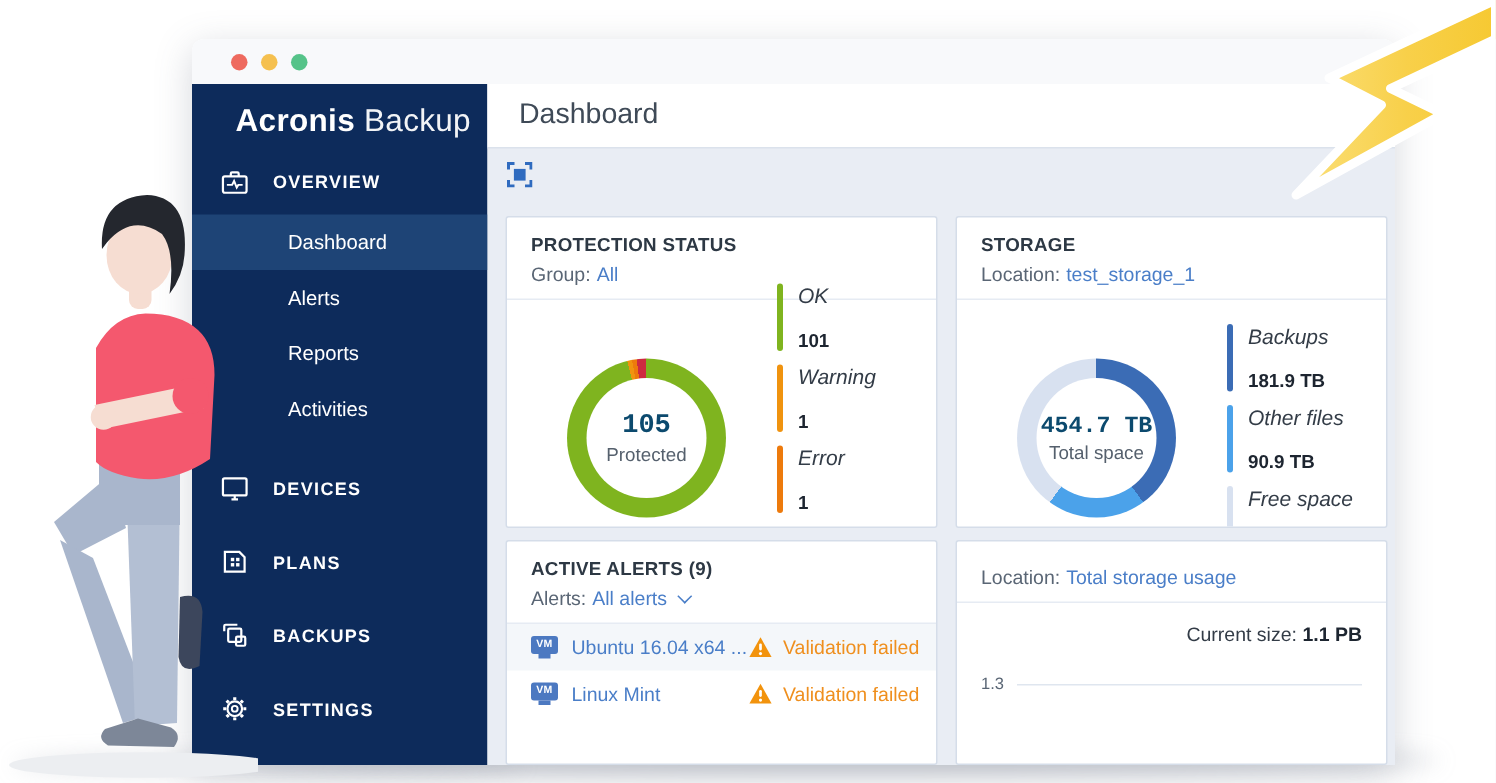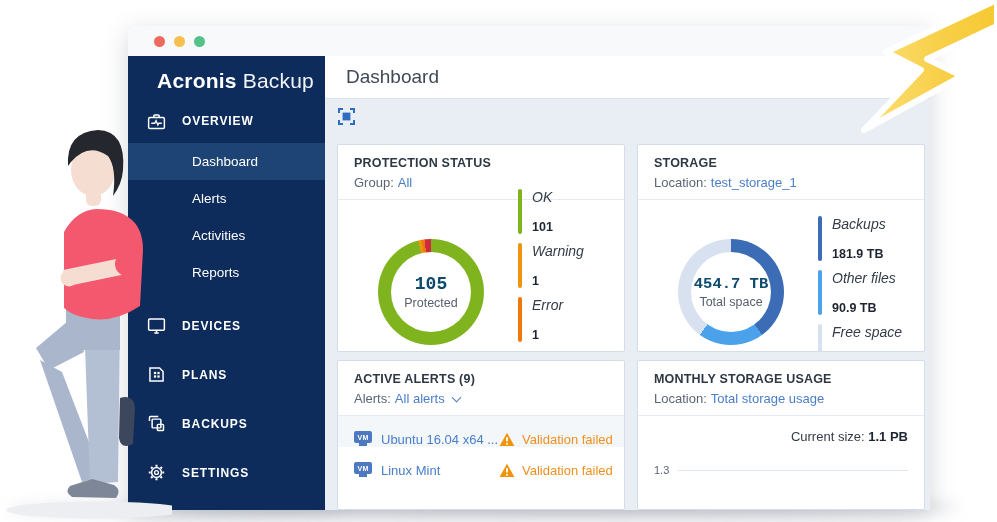--- a/index.html
+++ b/index.html
@@ -58,21 +58,21 @@
   .donut-val { font-size:18px; font-weight:700; color:#0c4a6e;font-family:Liberation Mono, monospace; }
   .donut-val.sm { font-size:15.5px; }
   .donut-lbl { font-size:12.5px; color:#55606d; margin-top:2px; }
   .legend { margin-left:34px; display:flex; flex-direction:column; gap:9px; }
   .legend-item { display:flex; gap:10px; }
   .legend-bar { width:4px; border-radius:2px; min-height:30px; }
   .legend-name { font-size:14px; color:#333c47;font-style:italic; }
   .legend-val { font-size:12.5px; font-weight:700; color:#1d2530; margin-top:15px; }
 
   
-  .alert-row { height:31px; display:flex; align-items:flex-end; padding:0 10px 0 16px; cursor:pointer; }
+  .alert-row { height:31px; display:flex; align-items:center; padding:0 10px 0 16px; cursor:pointer; }
   .alert-row.odd { background:#f4f7fa; }
   .vm-badge { width:18px; height:16px; position:relative; flex:0 0 18px; }
   .vm-badge .scr { position:absolute; left:0; top:0; width:18px; height:12px; background:#4c79c1; border-radius:2px;
     color:#fff; font-size:7px; font-weight:700; display:flex; align-items:center; justify-content:center; letter-spacing:.3px; }
   .vm-badge .std { position:absolute; left:5px; bottom:1px; width:8px; height:3px; background:#4c79c1; }
   .alert-name { font-size:13px; color:#4a7ec8; margin-left:9px; width:118px; white-space:nowrap; overflow:hidden; }
   .alert-status { display:flex; align-items:center; gap:7px; font-size:13px; color:#ef8f1e; }
 
   
   .monthly-body { padding:13px 16px 0; }
@@ -118,24 +118,24 @@
           </svg>
           <span class="lbl">OVERVIEW</span>
         </div>
         <div class="nav-sub selected">
           <span>Dashboard</span>
         </div>
         <div class="nav-sub">
           <span>Alerts</span>
         </div>
         <div class="nav-sub">
+          <span>Reports</span>
+        </div>
+        <div class="nav-sub">
           <span>Activities</span>
-        </div>
-        <div class="nav-sub">
-          <span>Reports</span>
         </div>
 
         <div class="nav-spacer"></div>
 
         <div class="nav-section big">
           <svg class="icon-20" viewBox="0 0 24 24" fill="none" stroke="#fff" stroke-width="1.7">
             <rect x="3" y="4.5" width="18" height="13" rx="1.2"></rect>
             <path d="M9.5 20.5h5M12 17.5v3"></path>
           </svg>
           <span class="lbl">DEVICES</span>
@@ -311,21 +311,20 @@
                   <rect x="7.1" y="5" width="1.8" height="4.6" rx="0.9" fill="#fff"></rect>
                   <circle cx="8" cy="11.7" r="1.05" fill="#fff"></circle>
                 </svg>
                 <span>Validation failed</span>
               </span>
             </div>
           </div>
 
           <div class="card r2">
             <div class="card-head">
-              <div class="card-title">MONTHLY STORAGE USAGE</div>
               <div class="card-filter">
                 <span>Location:</span>
                 <span class="link">Total storage usage</span>
               </div>
             </div>
             <div class="monthly-body">
               <div class="current-line">
                 <span>Current size:</span>
                 <b>1.1 PB</b>
               </div>

